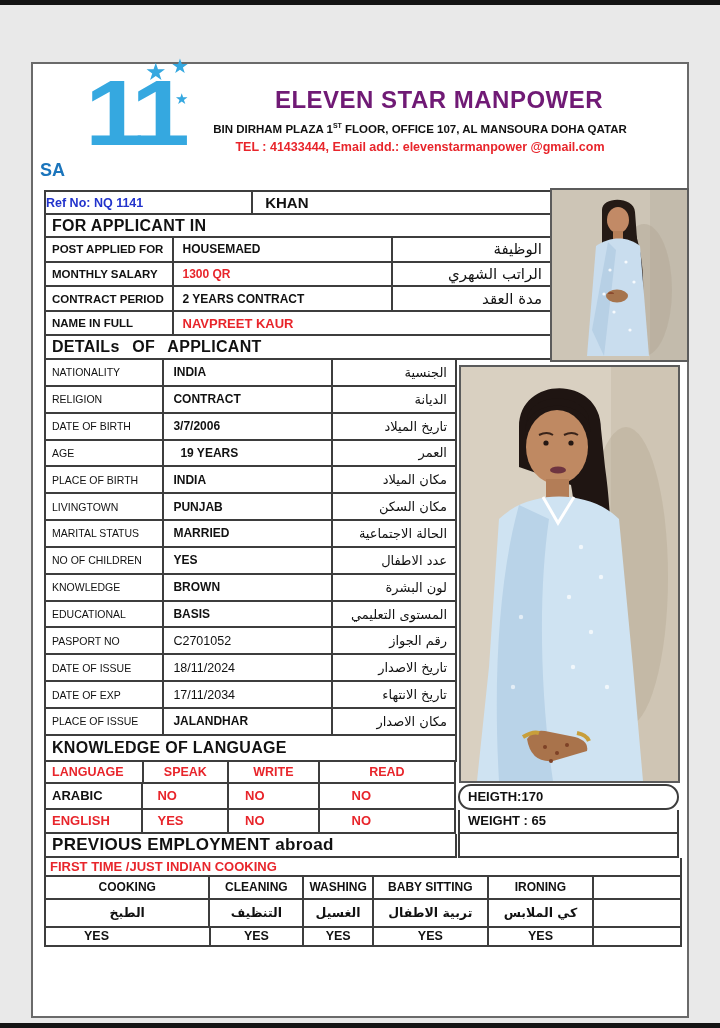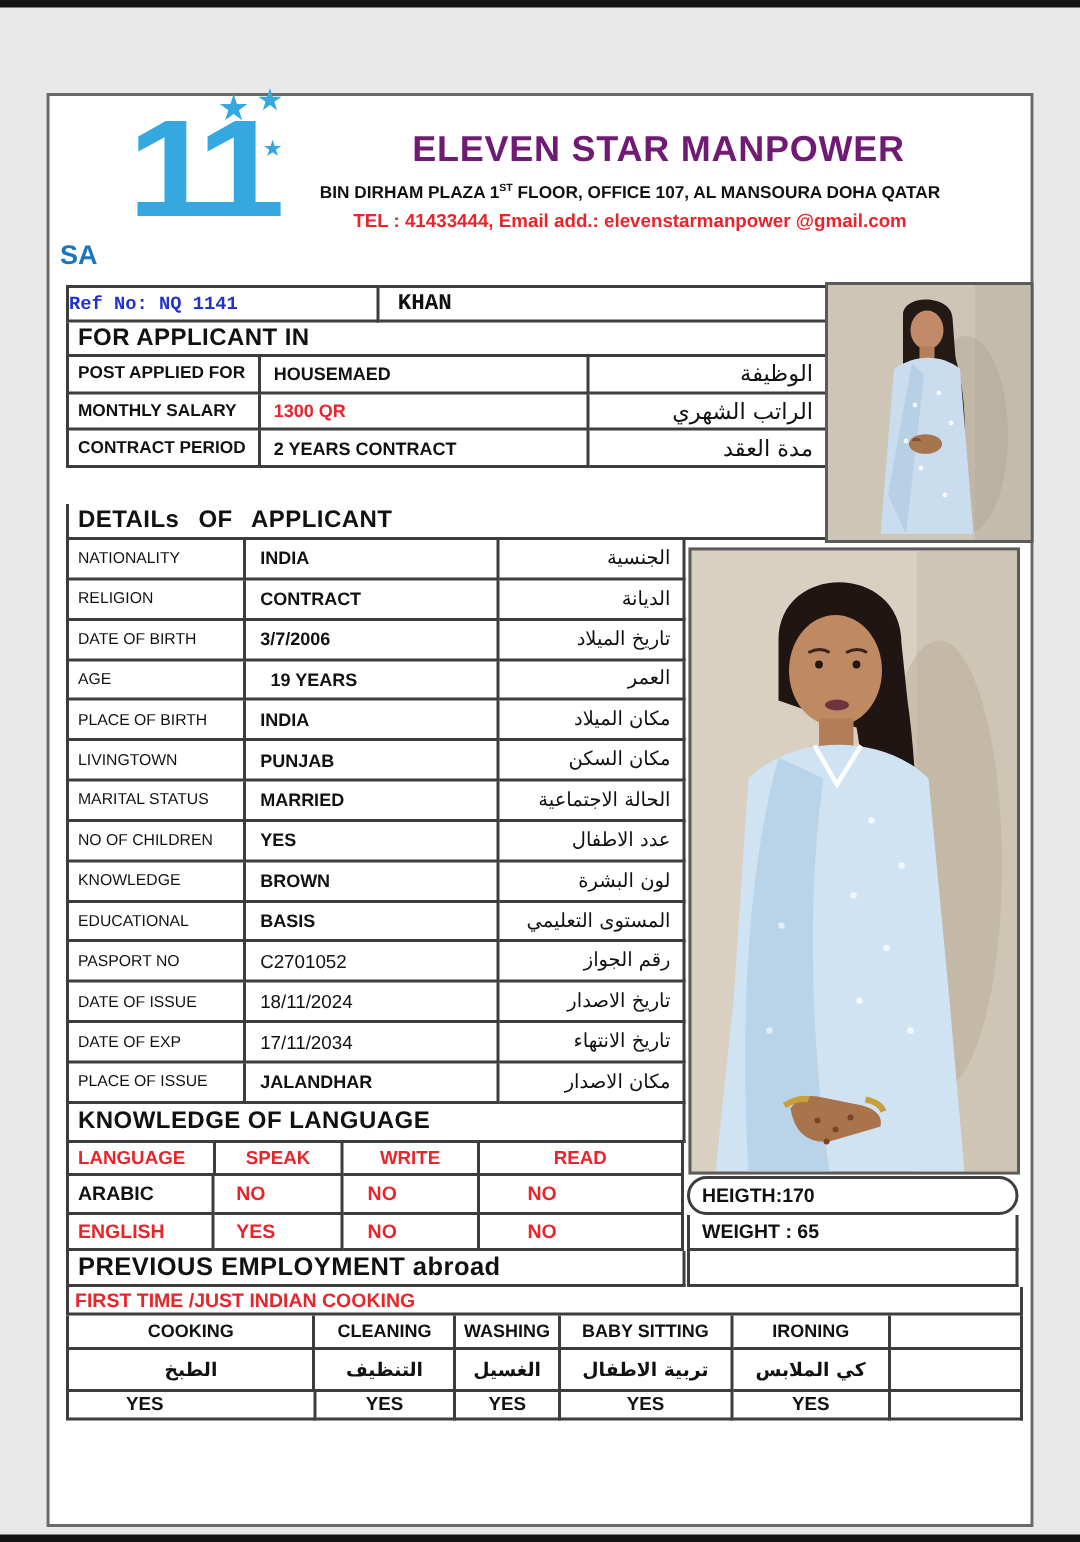--- a/index.html
+++ b/index.html
@@ -38,21 +38,21 @@
   .lab-b{font-size:11.5px;font-weight:700;padding-left:6px;}
   .val{font-size:12px;font-weight:700;padding-left:9px;}
   .val.rg{font-weight:400;font-size:12.5px;}
   .ar{direction:rtl;justify-content:flex-start;padding-right:8px;font-size:13.5px;
       font-family:"DejaVu Sans",sans-serif;}
   .red{color:#e8252b;}
   .blue{color:#2233cc;}
   .hdr{font-size:16px;font-weight:800;padding-left:6px;letter-spacing:.3px;}
 
   
-  #ref-row{left:11px;top:126px;width:508px;font-family:Liberation Mono, monospace;}
+  #ref-row{left:11px;top:126px;width:508px;}
   #ref-row .cell{height:25px;}
   #ref-cell{width:208px;font-size:12.5px;font-weight:700;}
   #khan-cell{width:300px;font-size:15px;font-weight:700;padding-left:12px;}
   #for-header{left:11px;top:151px;width:508px;}
   #for-header .cell{height:23px;width:508px;}
   #emp-table{left:11px;top:174px;width:508px;}
   #emp-table .cell{height:24.7px;}
   .emp-c1{width:128px;} .emp-c2{width:220px;} .emp-c3{width:160px;font-size:15px;}
   #name-row{left:11px;top:248px;width:508px;}
   #name-row .cell{height:24px;}
@@ -145,20 +145,26 @@
         <div class="cell val red emp-c2">1300 QR</div>
         <div class="cell ar emp-c3">الراتب الشهري</div>
       </div>
       <div class="row">
         <div class="cell lab-b emp-c1">CONTRACT PERIOD</div>
         <div class="cell val emp-c2">2 YEARS CONTRACT</div>
         <div class="cell ar emp-c3">مدة العقد</div>
       </div>
     </div>
 
+    <div class="sec" id="name-row">
+      <div class="row">
+        <div class="cell lab-b name-c1">NAME IN FULL</div>
+        <div class="cell val red name-c2">NAVPREET KAUR</div>
+      </div>
+    </div>
 
     <div class="sec" id="details-header">
       <div class="row">
           <div class="cell hdr">DETAILs OF APPLICANT</div>
         </div>
     </div>
 
     <div class="sec" id="details-table">
       <div class="row">
         <div class="cell lab det-c1">NATIONALITY</div>

